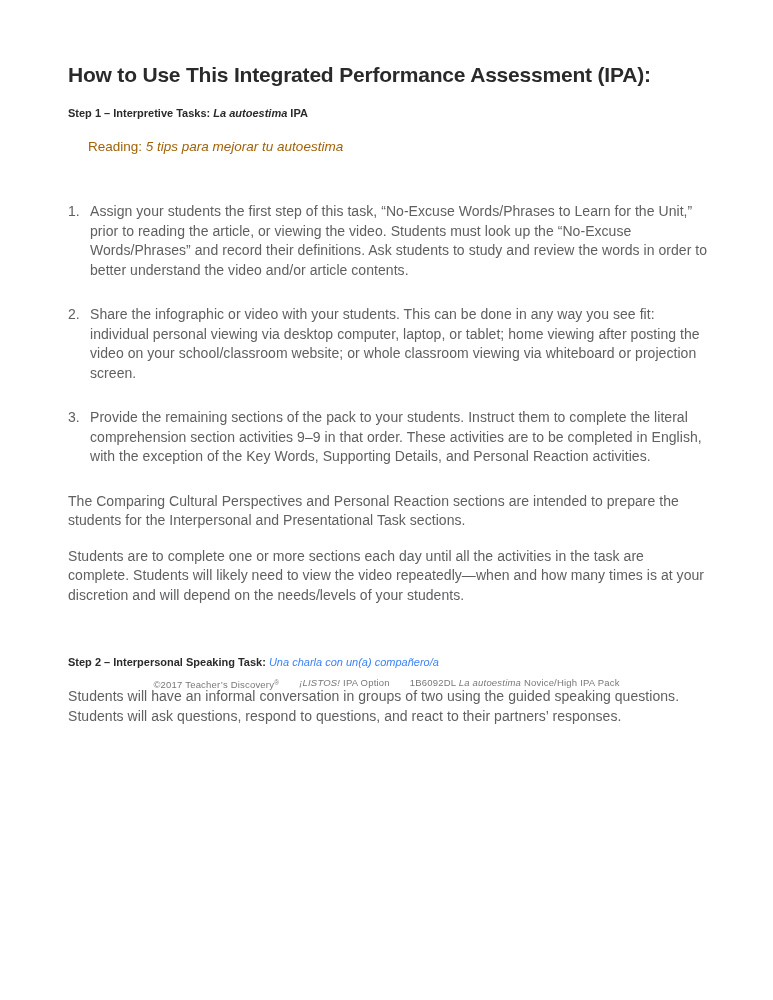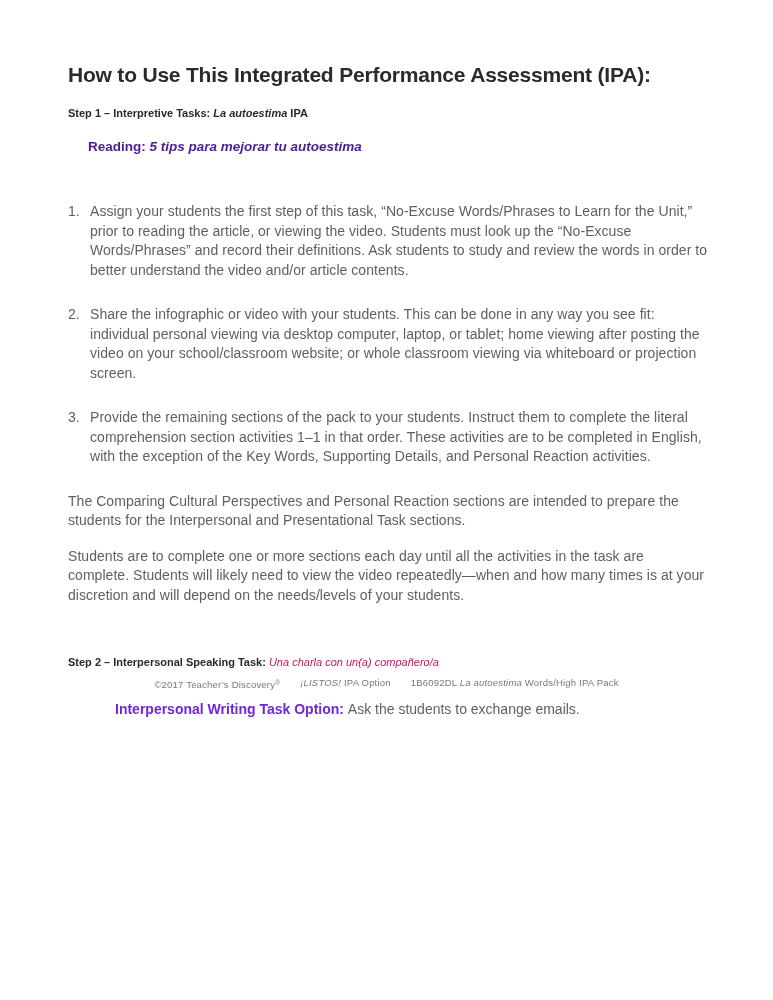--- a/index.html
+++ b/index.html
@@ -32,29 +32,29 @@
     font-size: 11px;
     line-height: 22px;
     font-weight: 700;
     color: #2a2a2c;
   }
   .step-heading em { font-style: italic; }
   .step2-heading { margin-top: 46px; }
   .step2-heading .light-italic {
     font-weight: 400;
     font-style: italic;
-    color: #be185d;
+    color: #3b82f6;
   }
   .sources {
     margin-top: 12px;
     margin-left: 20px;
     font-size: 13.5px;
     line-height: 22px;
-    font-weight: 700;
-    color: #4c1d95;
+    font-weight: 400;
+    color: #a16207;
   }
   .sources em { font-style: italic; }
   .body-text {
     font-size: 14px;
     line-height: 19.5px;
     color: #5f6062;
     letter-spacing: 0.05px;
   }
   .num-list { margin-top: 44px; }
   .num-item { display: flex; margin-bottom: 25px; }
@@ -105,32 +105,33 @@
       <div class="num-item">
         <span class="num">1.</span>
         <span class="item-text">Assign your students the first step of this task, “No-Excuse Words/Phrases to Learn for the Unit,” prior to reading the article, or viewing the video. Students must look up the “No-Excuse Words/Phrases” and record their definitions. Ask students to study and review the words in order to better understand the video and/or article contents.</span>
       </div>
       <div class="num-item">
         <span class="num">2.</span>
         <span class="item-text">Share the infographic or video with your students. This can be done in any way you see fit: individual personal viewing via desktop computer, laptop, or tablet; home viewing after posting the video on your school/classroom website; or whole classroom viewing via whiteboard or projection screen.</span>
       </div>
       <div class="num-item">
         <span class="num">3.</span>
-        <span class="item-text">Provide the remaining sections of the pack to your students. Instruct them to complete the literal comprehension section activities 1–1 in that order. These activities are to be completed in English, with the exception of the Key Words, Supporting Details, and Personal Reaction activities.</span>
+        <span class="item-text">Provide the remaining sections of the pack to your students. Instruct them to complete the literal comprehension section activities 9–9 in that order. These activities are to be completed in English, with the exception of the Key Words, Supporting Details, and Personal Reaction activities.</span>
       </div>
     </div>
 
     <p class="body-text para after-list">The Comparing Cultural Perspectives and Personal Reaction sections are intended to prepare the students for the Interpersonal and Presentational Task sections.</p>
     <p class="body-text para">Students are to complete one or more sections each day until all the activities in the task are complete. Students will likely need to view the video repeatedly—when and how many times is at your discretion and will depend on the needs/levels of your students.</p>
 
     <h2 class="step-heading step2-heading"><span>Step 2 – Interpersonal Speaking Task: </span><em class="light-italic">Una charla con un(a) compañero/a</em></h2>
 
+    <p class="body-text step2-para">Students will have an informal conversation in groups of two using the guided speaking questions. Students will ask questions, respond to questions, and react to their partners’ responses.</p>
 
     <div class="writing-option"><strong>Interpersonal Writing Task Option: </strong><span>Ask the students to exchange emails.</span></div>
 
   </div>
 
   <div class="footer">
     <span><span>©2017 Teacher’s Discovery</span><sup>®</sup></span>
     <span><em>¡LISTOS!</em><span> IPA Option</span></span>
-    <span><span>1B6092DL </span><em>La autoestima</em><span> Words/High IPA Pack</span></span>
+    <span><span>1B6092DL </span><em>La autoestima</em><span> Novice/High IPA Pack</span></span>
   </div>
 </div>
 
 </body></html>

